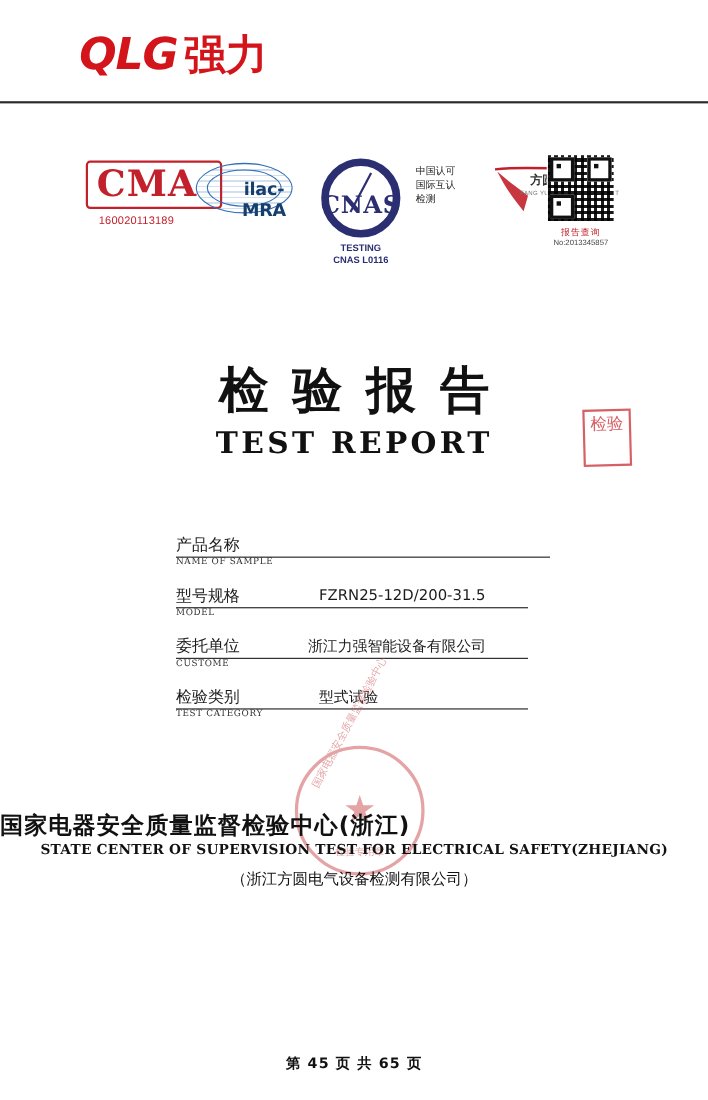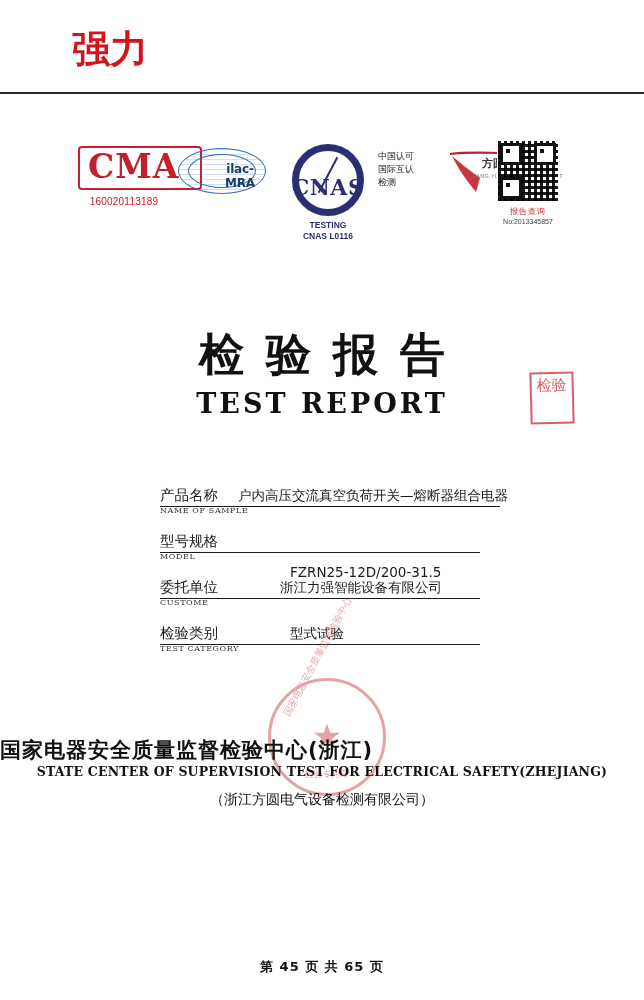--- a/index.html
+++ b/index.html
@@ -103,21 +103,21 @@
     position: absolute;
     left: 9px; top: 5px; right: 9px; bottom: 5px;
     border: 1px solid #2f6fb5;
     border-radius: 50%;
   }
   .ilac-text {
     position: absolute;
     left: 0; right: 0;
     top: 13px;
     font-family: "DejaVu Sans", sans-serif;
-    font-size: 12px;
+    font-size: 16px;
     font-weight: 700;
     color: #173f6e;
     letter-spacing: -0.2px;
     margin-left: 36px;
   }
 
   
   .cnas { left: 196px; top: 4px; width: 108px; }
   .cnas-ring {
     width: 58px;
@@ -328,21 +328,21 @@
     height: 1px;
     background: #1b1b1b;
   }
 
   
   .f-name .label { left: 0; }
   .f-name .value { left: 78px; }
   .f-name .rule  { width: 340px; }
 
   .f-model .label { left: 0; }
-  .f-model .value { left: 130px; margin-top: 31px; }
+  .f-model .value { left: 130px; }
   .f-model .rule  { width: 320px; }
 
   .f-cust .label { left: 0; }
   .f-cust .value { left: 120px; }
   .f-cust .rule  { width: 320px; }
 
   .f-cat .label { left: 0; }
   .f-cat .value { left: 130px; }
   .f-cat .rule  { width: 320px; }
 
@@ -436,20 +436,21 @@
     font-size: 13px;
     font-weight: 700;
     color: #111;
     letter-spacing: 1px;
   }
 </style>
 </head>
 <body>
 
 <div class="brand">
+  <span class="brand-qlg">QLG</span>
   <span class="brand-cn">强力</span>
 </div>
 <div class="header-rule"></div>
 
 <div class="cert-strip">
 
   <div class="cert cma">
     <div class="cma-mark">CMA</div>
     <div class="cma-num">160020113189</div>
   </div>
@@ -503,21 +504,20 @@
 </div>
 
 <div class="title-cn">检验报告</div>
 <div class="title-en">TEST REPORT</div>
 <div class="title-stamp">检验</div>
 
 <div class="fields">
 
   <div class="field f-name">
     <span class="label">产品名称</span>
-    <span class="value">户内高压交流真空负荷开关—熔断器组合电器</span>
     <span class="rule"></span>
     <span class="sub">NAME OF SAMPLE</span>
   </div>
 
   <div class="field f-model">
     <span class="label">型号规格</span>
     <span class="value">FZRN25-12D/200-31.5</span>
     <span class="rule"></span>
     <span class="sub">MODEL</span>
   </div>

